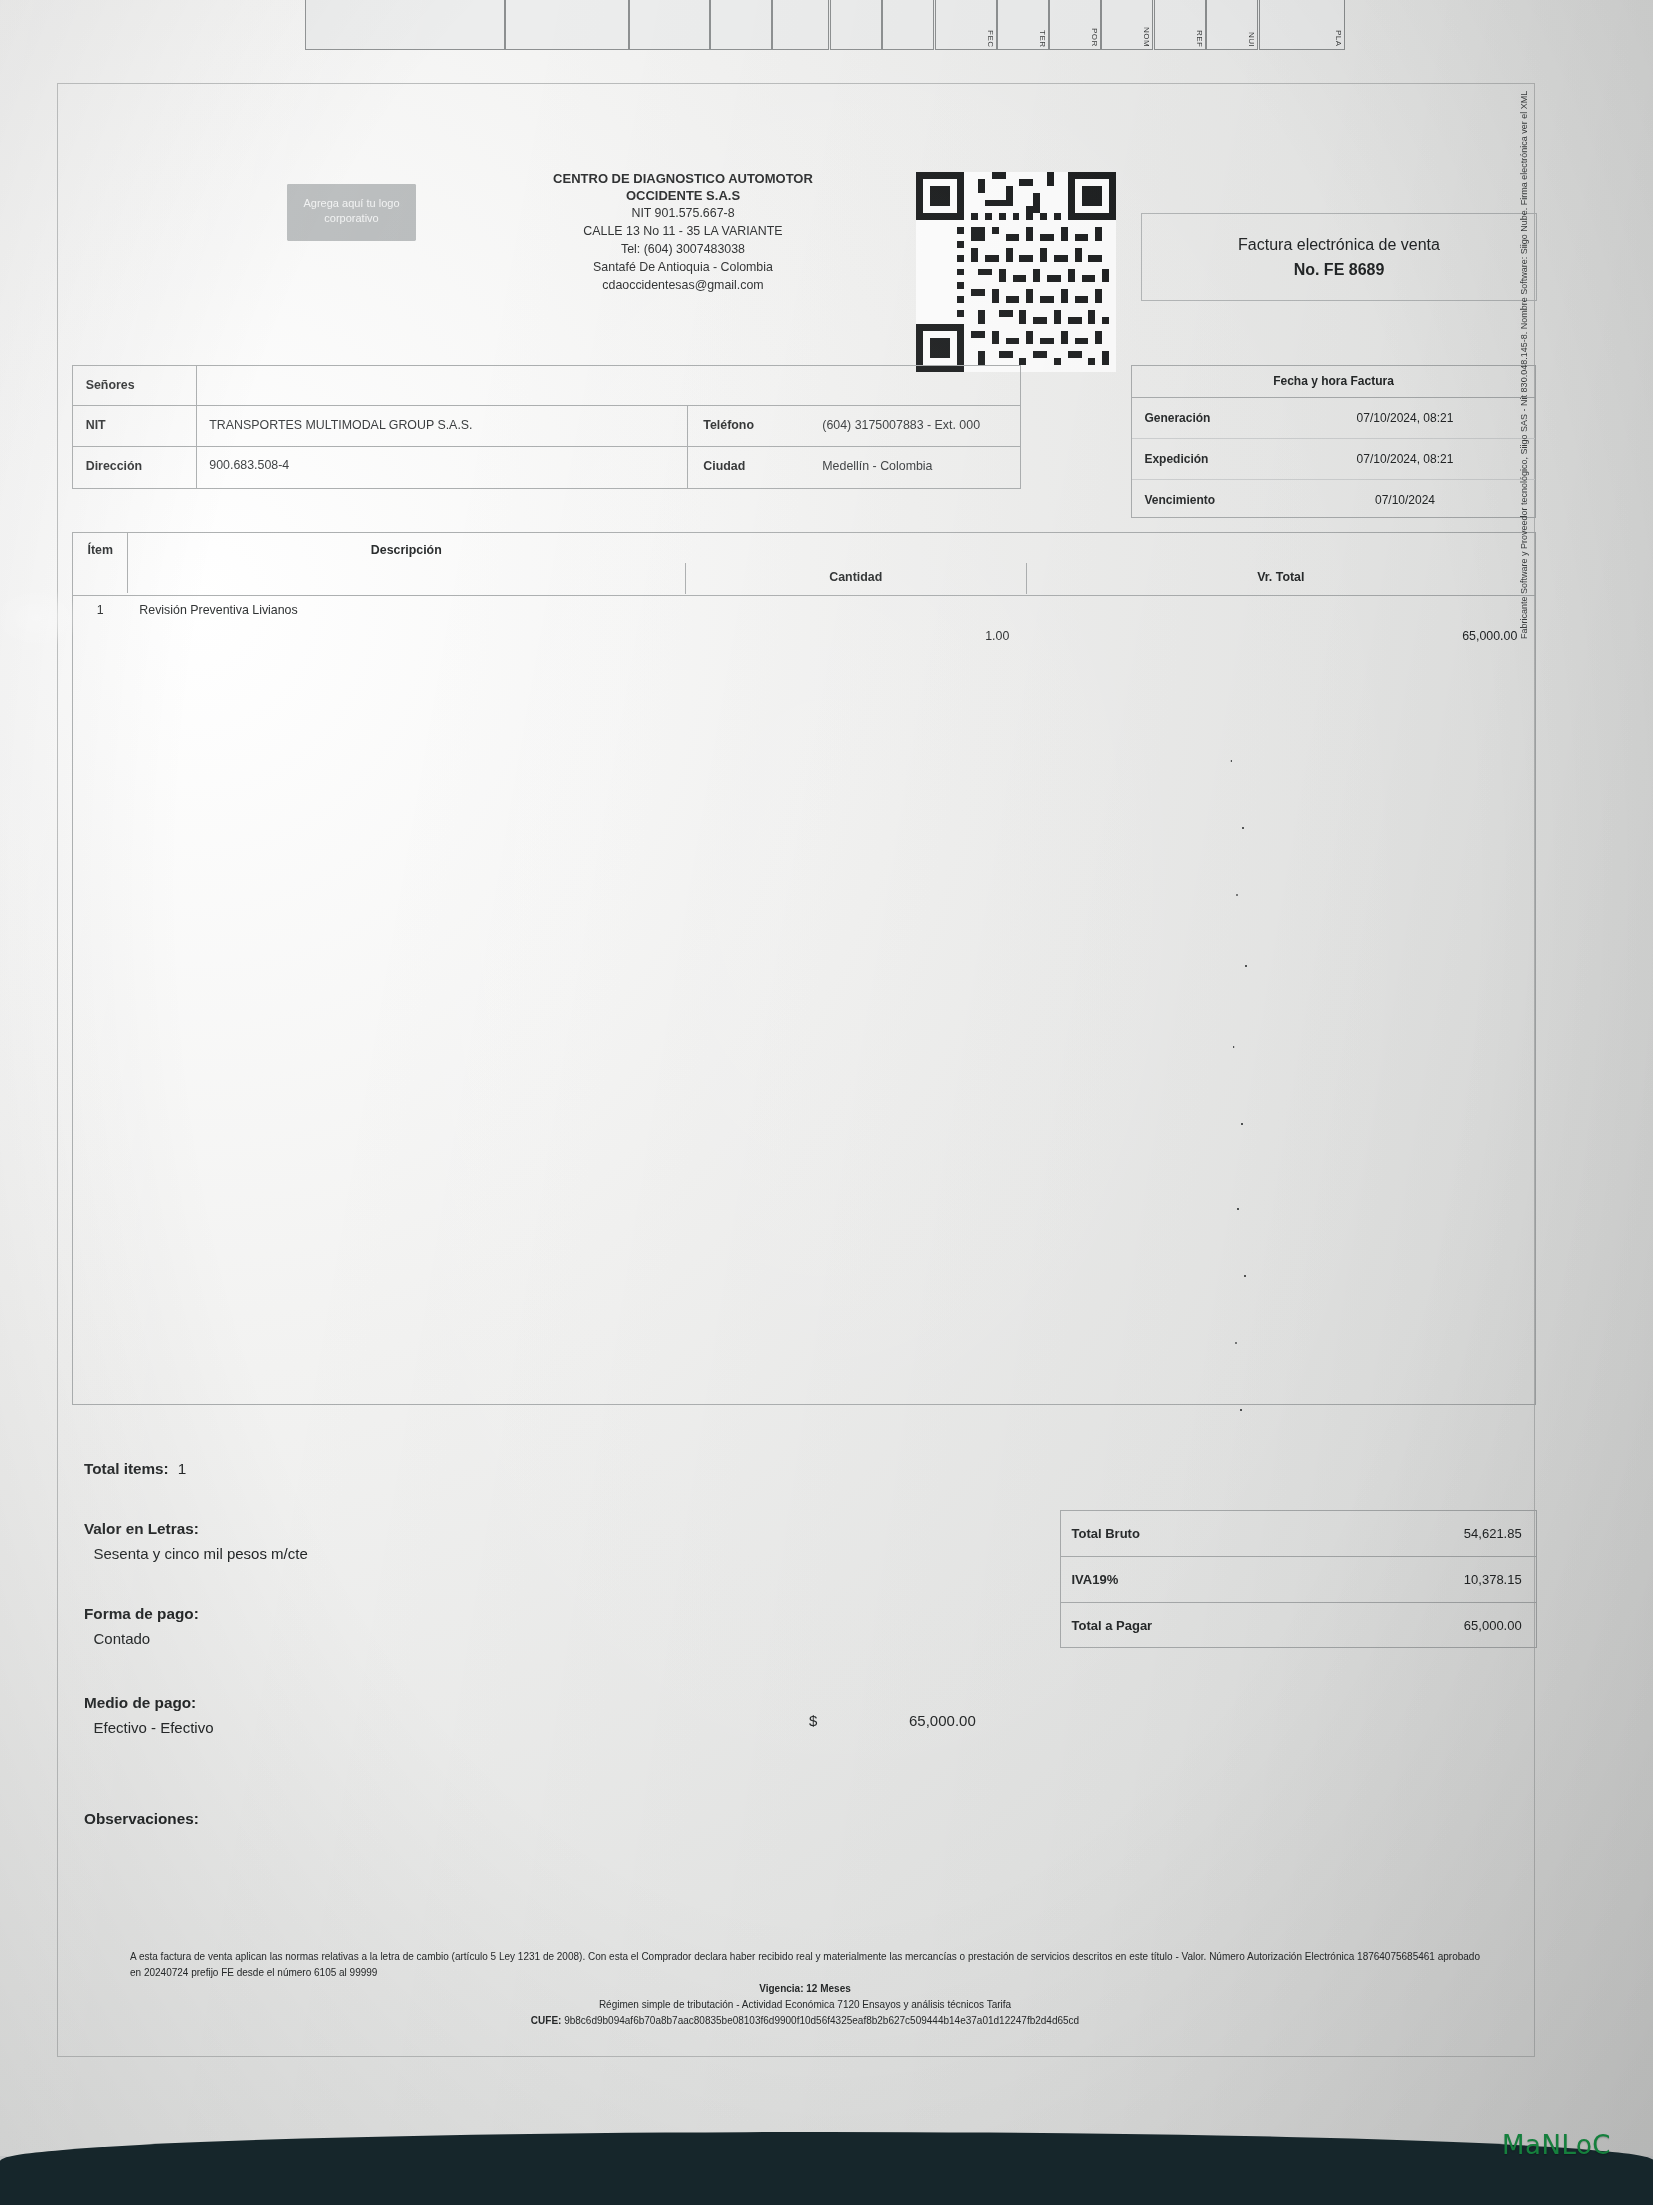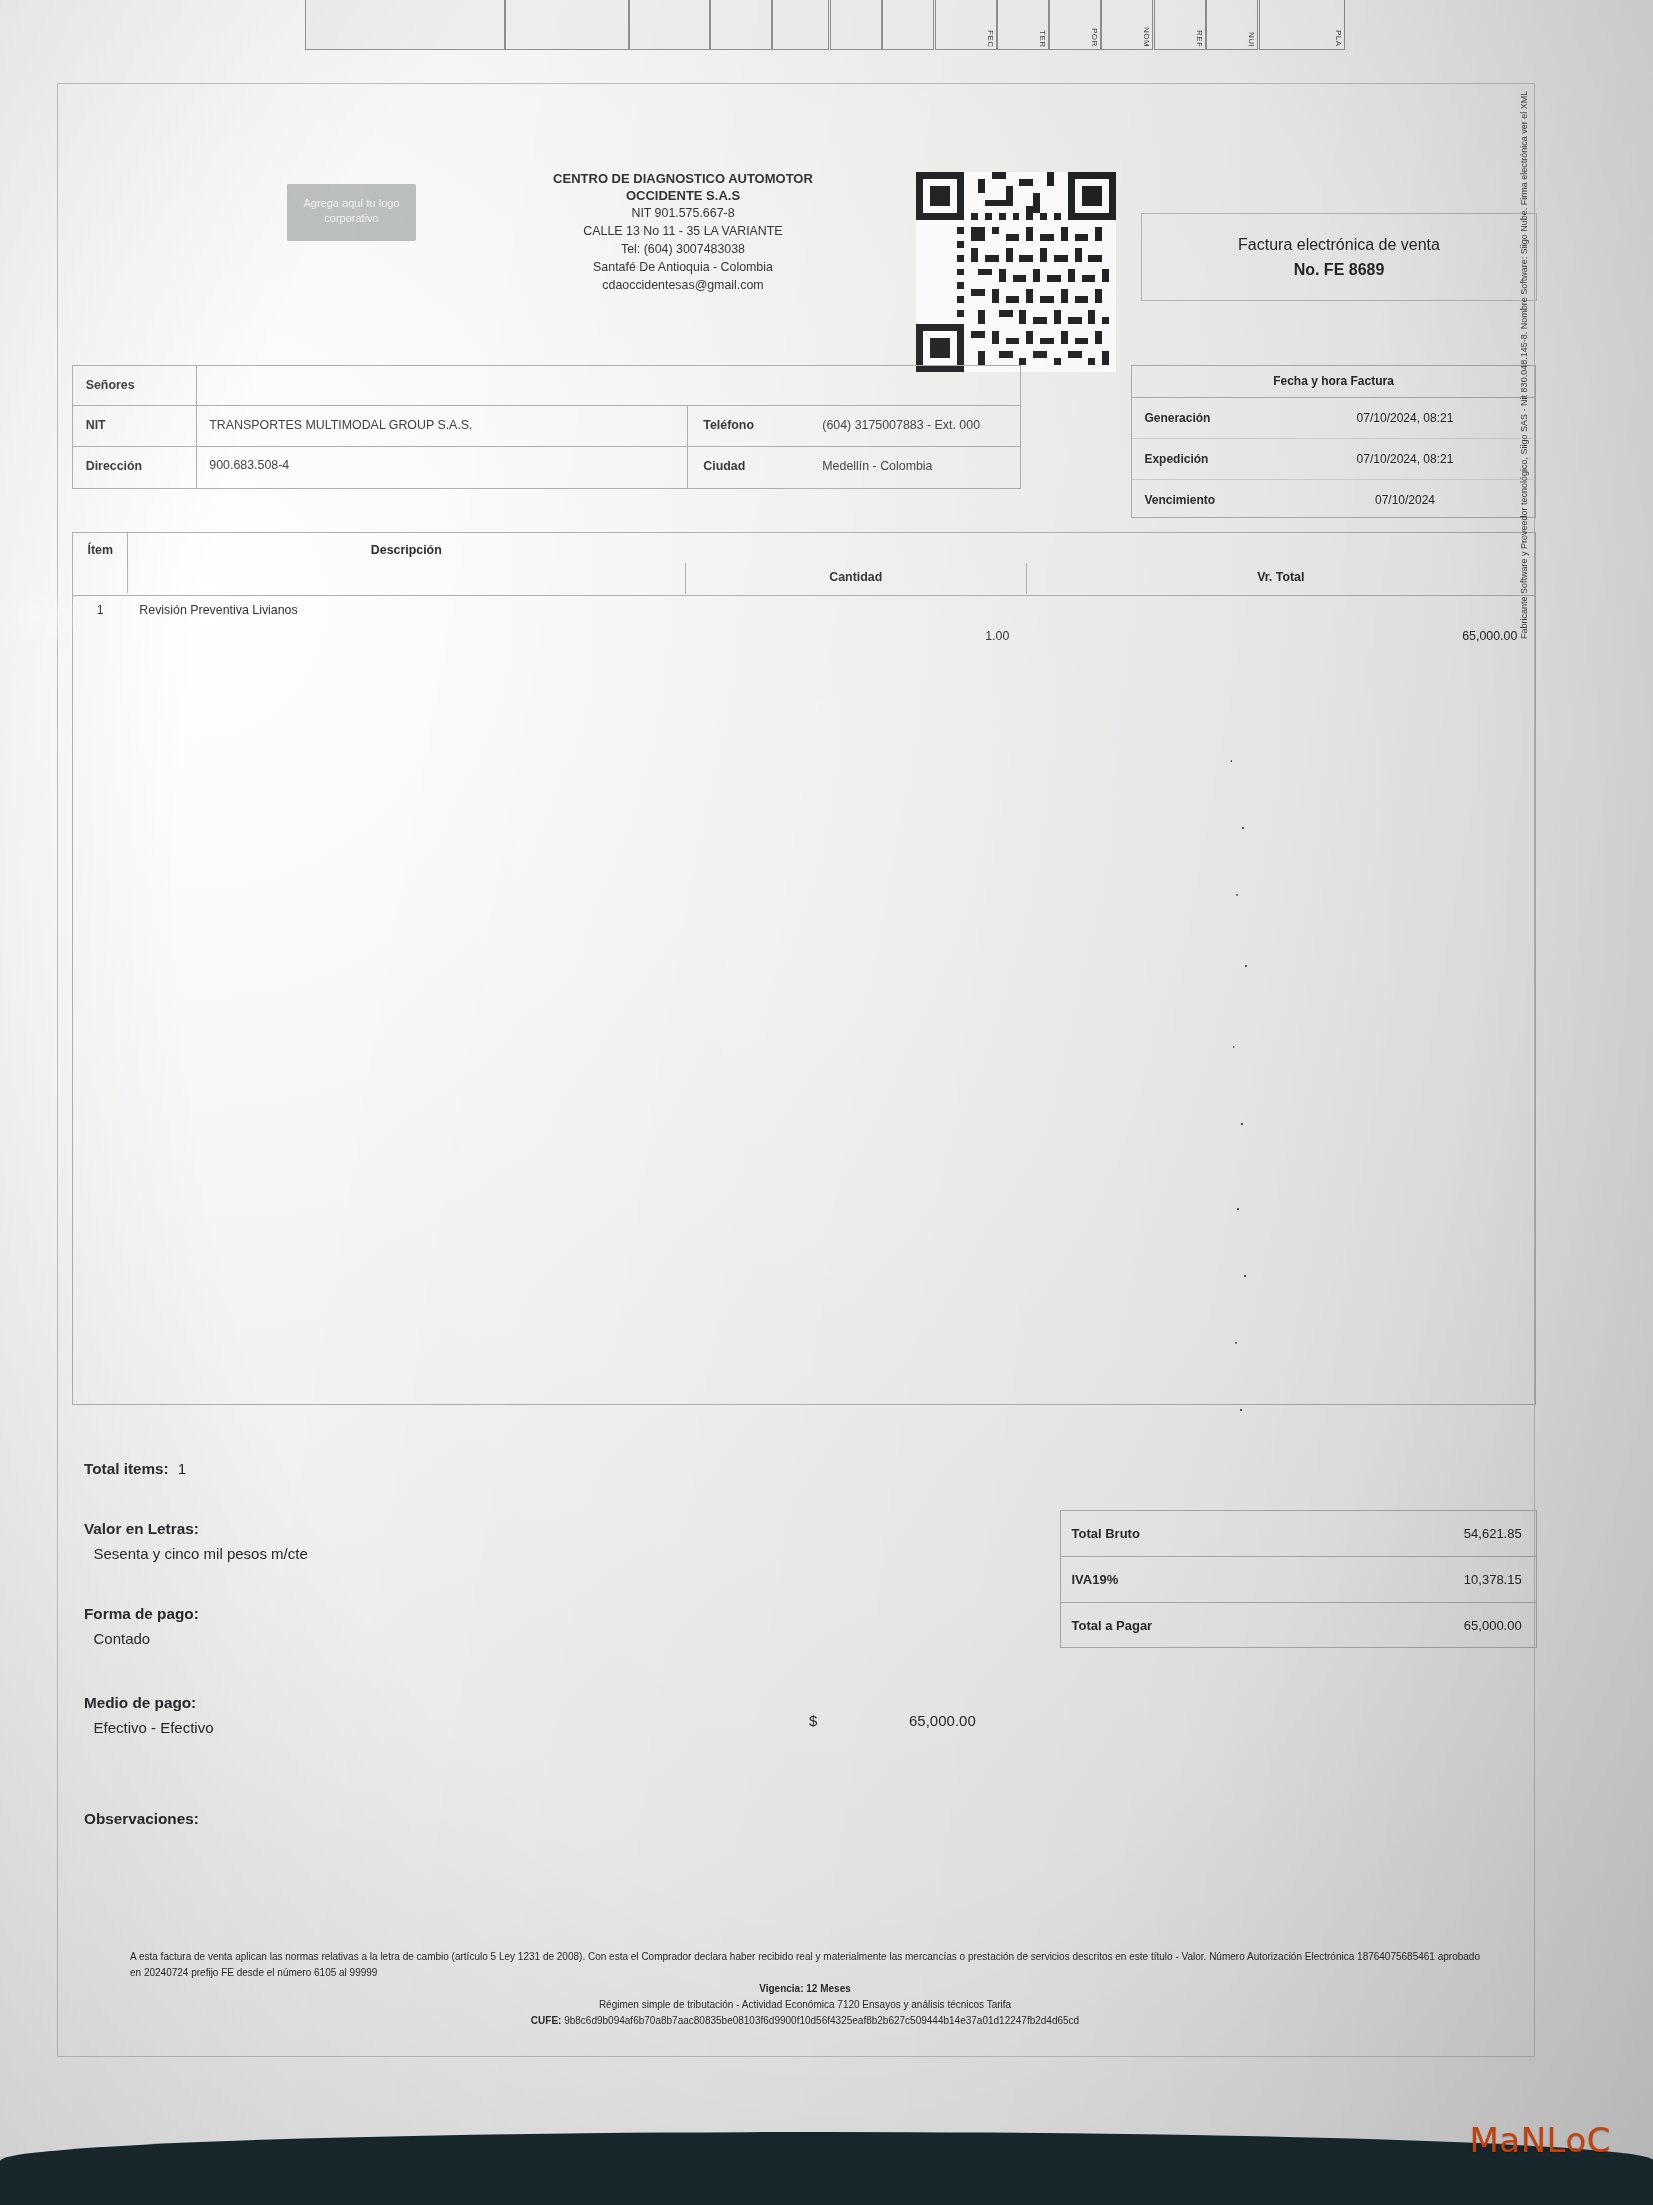--- a/index.html
+++ b/index.html
@@ -247,22 +247,22 @@
     transform: rotate(-90deg);
     transform-origin: 0 0;
     white-space: nowrap;
   }
 
   
   #watermark {
     position: absolute;
     right: 43px;
     bottom: 45px;
-    font-size: 34px;
-    color: #c2410c;
+    font-size: 26px;
+    color: #15803d;
     font-family: "DejaVu Sans", sans-serif;
     letter-spacing: 0.5px;
     text-shadow: 0 1px 1.4px rgba(0,0,0,0.25);
   }
 
   
   #smudge {
     position: absolute;
     left: 1159px;
     top: 658px;

